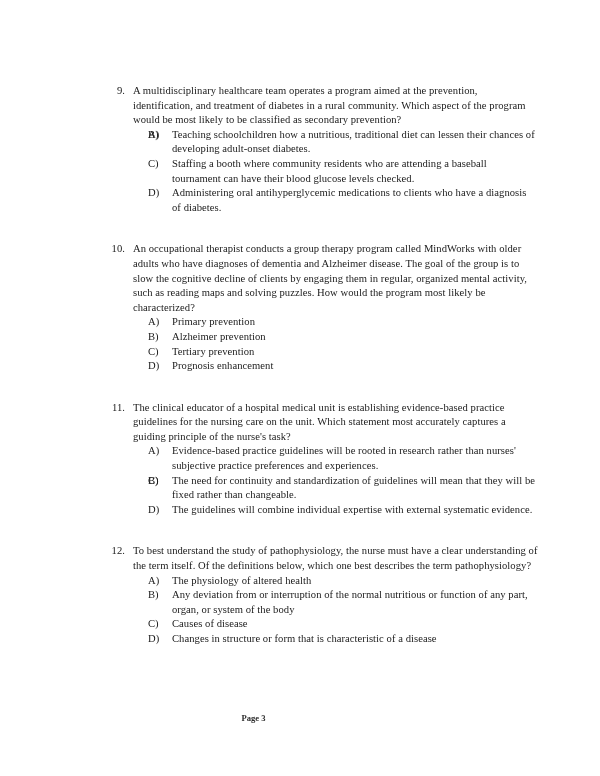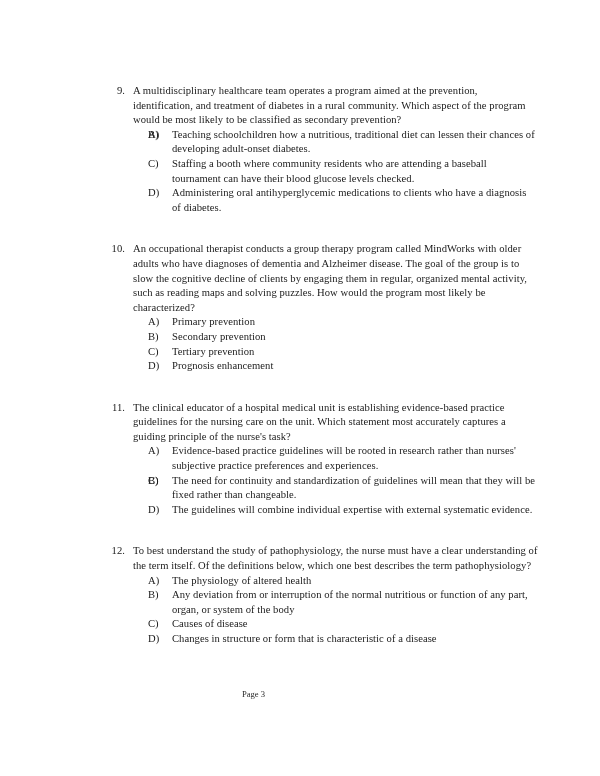--- a/index.html
+++ b/index.html
@@ -78,26 +78,27 @@
     top: 0;
     width: 20px;
     text-align: left;
     font-size: 10.6px;
     line-height: 14.6px;
   }
 
   #footer {
     position: absolute;
     left: 0;
-    top: 688px;
+    top: 712px;
     width: 507px;
     text-align: center;
     font-size: 8.6px;
     line-height: 12px;
     color: #2b2b2b;
+    font-weight: bold;
   }
 </style>
 </head>
 <body>
 
 <div id="page">
 
   <div id="content">
 
     <div class="question">
@@ -129,21 +130,21 @@
         <span class="q-number">10.</span>
         <span>An occupational therapist conducts a group therapy program called MindWorks with older adults who have diagnoses of dementia and Alzheimer disease. The goal of the group is to slow the cognitive decline of clients by engaging them in regular, organized mental activity, such as reading maps and solving puzzles. How would the program most likely be characterized?</span>
       </div>
       <div class="options">
         <div class="option">
           <span class="opt-letter">A)</span>
           <span>Primary prevention</span>
         </div>
         <div class="option">
           <span class="opt-letter">B)</span>
-          <span>Secondary prevention</span>
+          <span>Alzheimer prevention</span>
         </div>
         <div class="option">
           <span class="opt-letter">C)</span>
           <span>Tertiary prevention</span>
         </div>
         <div class="option">
           <span class="opt-letter">D)</span>
           <span>Prognosis enhancement</span>
         </div>
       </div>

